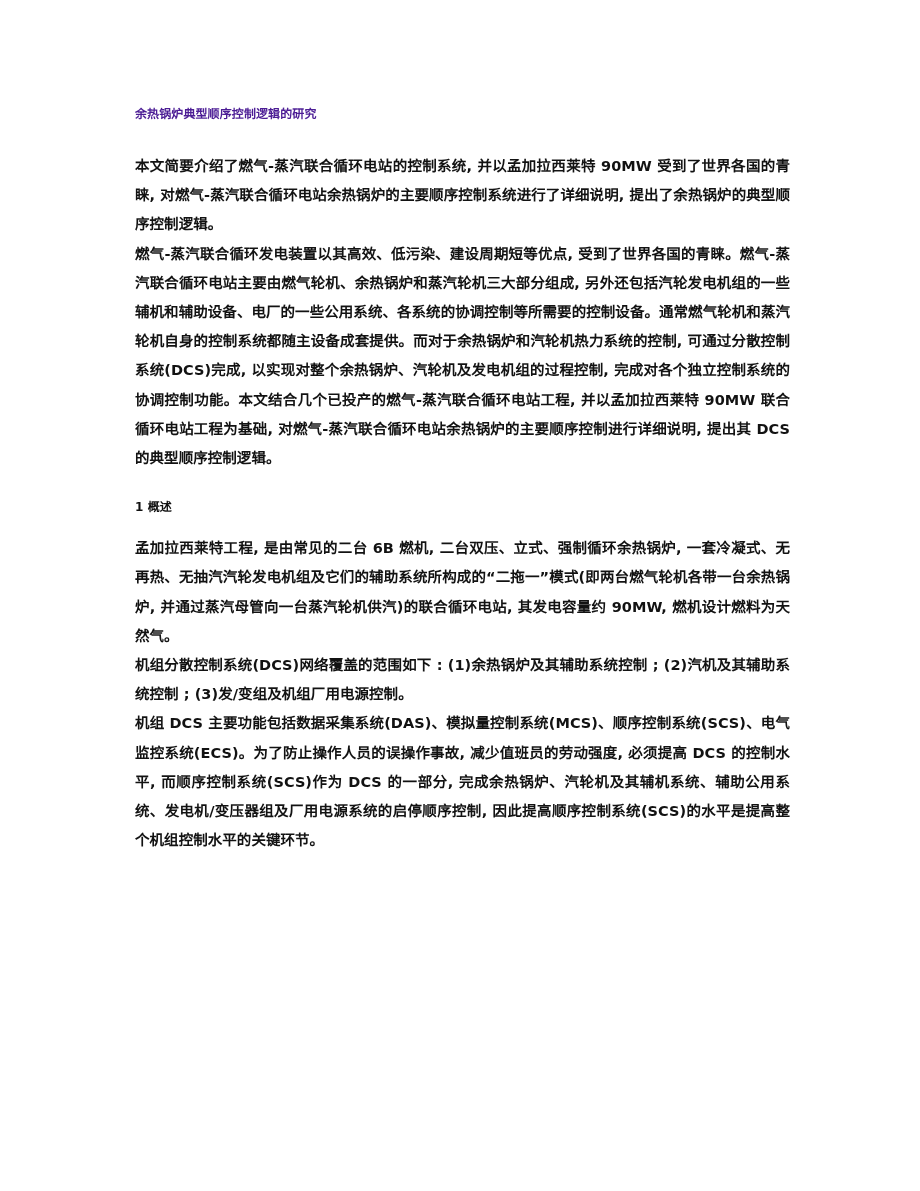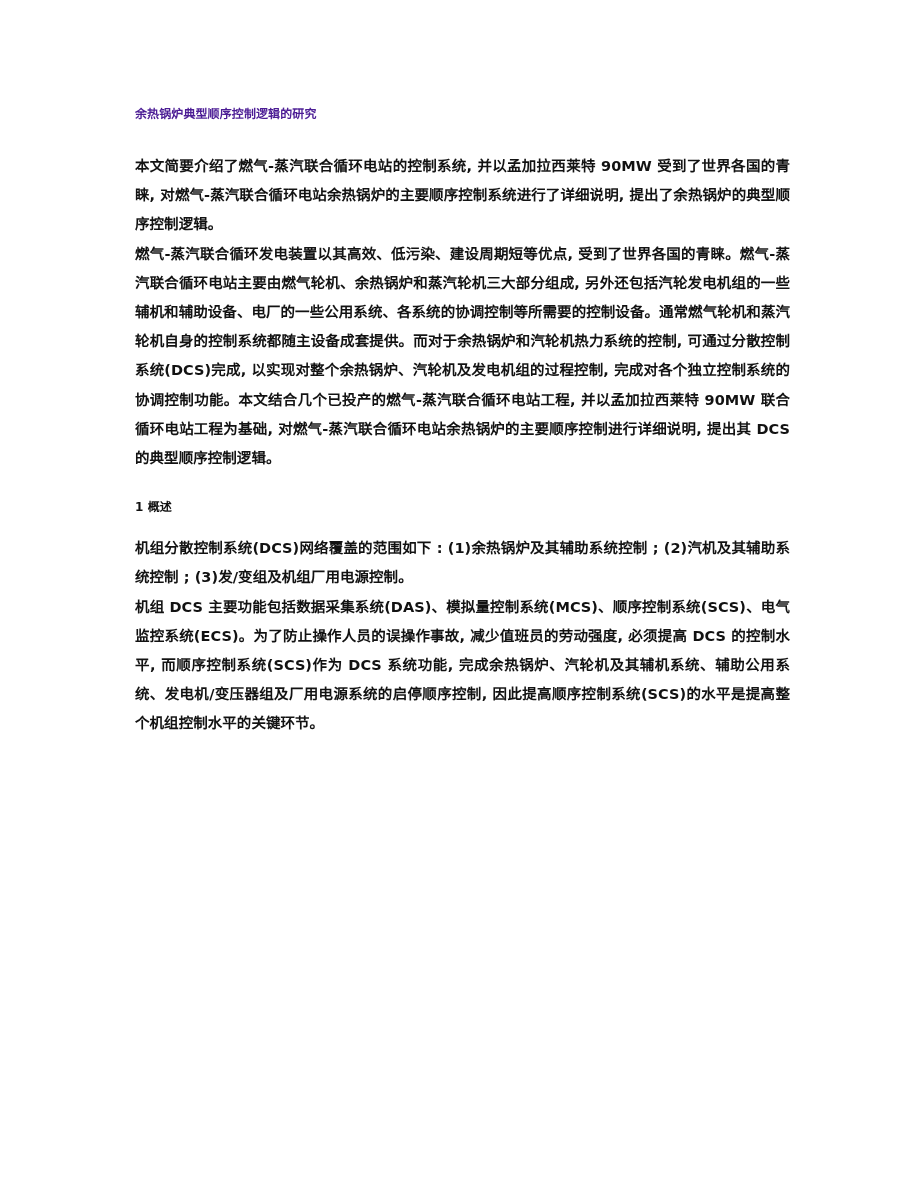--- a/index.html
+++ b/index.html
@@ -68,22 +68,23 @@
   <div class="content">
 
     <h1 class="doc-title">余热锅炉典型顺序控制逻辑的研究</h1>
 
     <p class="para block">本文简要介绍了燃气-蒸汽联合循环电站的控制系统, 并以孟加拉西莱特 90MW 受到了世界各国的青睐, 对燃气-蒸汽联合循环电站余热锅炉的主要顺序控制系统进行了详细说明, 提出了余热锅炉的典型顺序控制逻辑。</p>
 
     <p class="para block">燃气-蒸汽联合循环发电装置以其高效、低污染、建设周期短等优点, 受到了世界各国的青睐。燃气-蒸汽联合循环电站主要由燃气轮机、余热锅炉和蒸汽轮机三大部分组成, 另外还包括汽轮发电机组的一些辅机和辅助设备、电厂的一些公用系统、各系统的协调控制等所需要的控制设备。通常燃气轮机和蒸汽轮机自身的控制系统都随主设备成套提供。而对于余热锅炉和汽轮机热力系统的控制, 可通过分散控制系统(DCS)完成, 以实现对整个余热锅炉、汽轮机及发电机组的过程控制, 完成对各个独立控制系统的协调控制功能。本文结合几个已投产的燃气-蒸汽联合循环电站工程, 并以孟加拉西莱特 90MW 联合循环电站工程为基础, 对燃气-蒸汽联合循环电站余热锅炉的主要顺序控制进行详细说明, 提出其 DCS 的典型顺序控制逻辑。</p>
 
     <h2 class="section-heading">1 概述</h2>
 
+    <p class="para block">孟加拉西莱特工程, 是由常见的二台 6B 燃机, 二台双压、立式、强制循环余热锅炉, 一套冷凝式、无再热、无抽汽汽轮发电机组及它们的辅助系统所构成的“二拖一”模式(即两台燃气轮机各带一台余热锅炉, 并通过蒸汽母管向一台蒸汽轮机供汽)的联合循环电站, 其发电容量约 90MW, 燃机设计燃料为天然气。</p>
 
 
 
 
     <p class="para block">机组分散控制系统(DCS)网络覆盖的范围如下 : (1)余热锅炉及其辅助系统控制 ; (2)汽机及其辅助系统控制 ; (3)发/变组及机组厂用电源控制。</p>
 
-    <p class="para block">机组 DCS 主要功能包括数据采集系统(DAS)、模拟量控制系统(MCS)、顺序控制系统(SCS)、电气监控系统(ECS)。为了防止操作人员的误操作事故, 减少值班员的劳动强度, 必须提高 DCS 的控制水平, 而顺序控制系统(SCS)作为 DCS 系统功能, 完成余热锅炉、汽轮机及其辅机系统、辅助公用系统、发电机/变压器组及厂用电源系统的启停顺序控制, 因此提高顺序控制系统(SCS)的水平是提高整个机组控制水平的关键环节。</p>
+    <p class="para block">机组 DCS 主要功能包括数据采集系统(DAS)、模拟量控制系统(MCS)、顺序控制系统(SCS)、电气监控系统(ECS)。为了防止操作人员的误操作事故, 减少值班员的劳动强度, 必须提高 DCS 的控制水平, 而顺序控制系统(SCS)作为 DCS 的一部分, 完成余热锅炉、汽轮机及其辅机系统、辅助公用系统、发电机/变压器组及厂用电源系统的启停顺序控制, 因此提高顺序控制系统(SCS)的水平是提高整个机组控制水平的关键环节。</p>
 
   </div>
 </div>
 
 </body></html>

